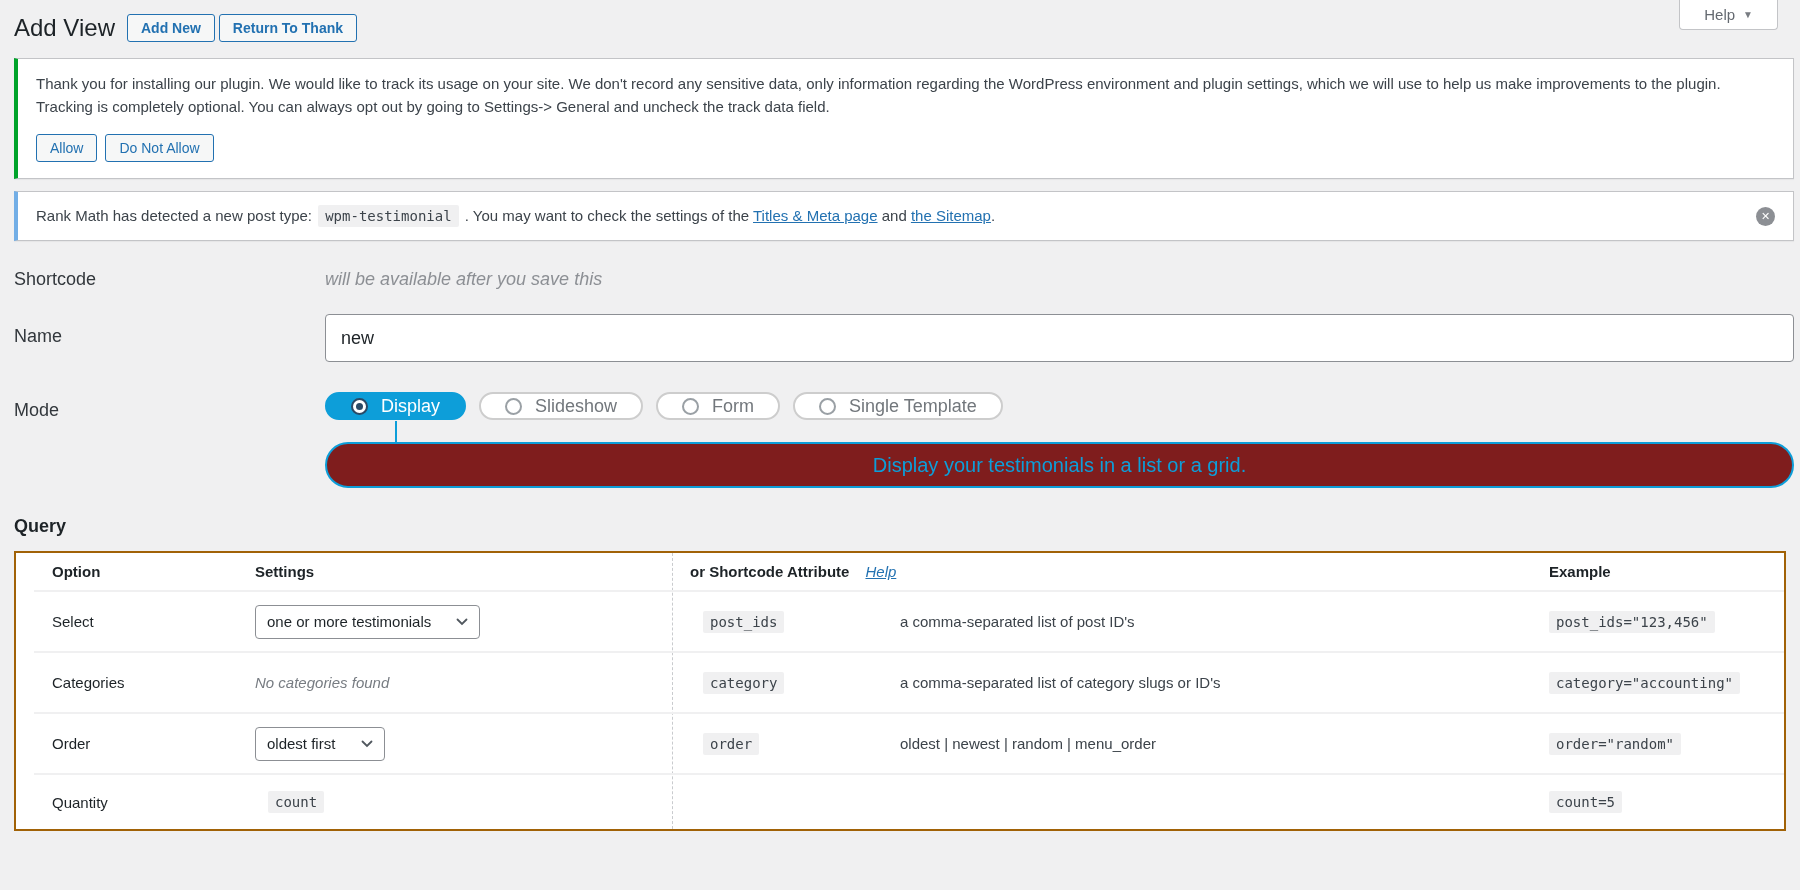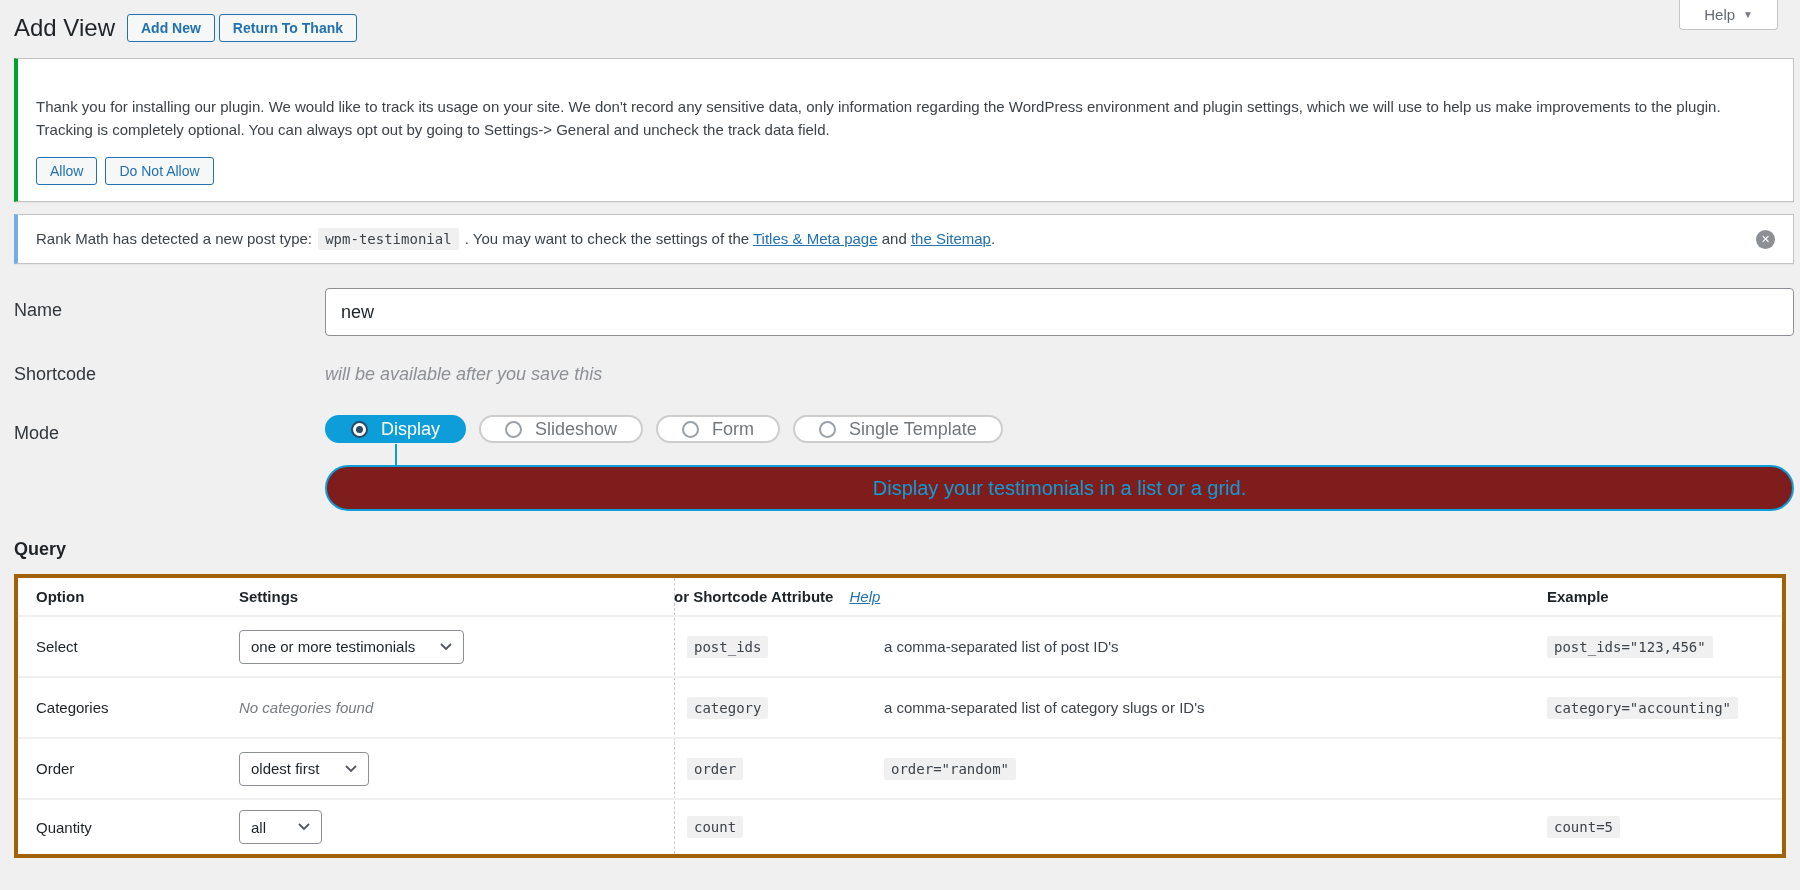--- a/index.html
+++ b/index.html
@@ -34,21 +34,21 @@
 
   
   .notice {
     background:#fff; border:1px solid #c3c4c7; margin-top:10px;
     box-shadow:0 1px 1px rgba(0,0,0,.04);
   }
   .notice.green { border-left:4px solid #00a32a; padding:14px 18px 16px; }
   .notice.blue  { border-left:4px solid #72aee6; padding:12px 18px; margin-top:12px;
                   display:flex; align-items:center; justify-content:space-between; }
   .notice-title { font-size:15px; font-weight:700; color:#1d2327; margin-bottom:10px; }
-  .notice-body  { font-size:15px; line-height:1.5; color:#3c434a; max-width:1730px;margin-top:23px; }
+  .notice-body  { font-size:15px; line-height:1.5; color:#3c434a; max-width:1730px; }
   .notice-actions { margin-top:16px; display:flex; gap:8px; }
   .rm-text { font-size:15px; color:#3c434a; line-height:24px; }
   .code-chip {
     font-family:"DejaVu Sans Mono","Liberation Mono",monospace;
     background:#f0f0f1; color:#3c434a; padding:3px 7px; font-size:14px;
     border-radius:2px;
   }
   .rm-text .code-chip { margin:0 2px; }
   a.link { color:#2271b1; text-decoration:underline; cursor:pointer; }
   .dismiss {
@@ -94,22 +94,22 @@
   .hint-connector { width:2px; height:21px; background:#0d9ed9; margin-left:70px; }
   .hint-box {
     height:46px; border:2px solid #0d9ed9; border-radius:23px; background:#7f1d1d;
     display:flex; align-items:center; justify-content:center;
     color:#0d9ed9; font-size:20px;
   }
 
   
   .query-heading { margin-top:28px; font-size:18px; font-weight:700; color:#1d2327; }
   .q-table {
-    margin-top:14px; background:#fff; border:4px solid #a16207;
-    position:relative; margin-right:8px;
+    margin-top:14px; background:#fff; border:2px solid #a16207;
+    position:relative; margin-right:8px;padding-left:18px;
   }
   .q-divider {
     position:absolute; top:0; bottom:0; left:656px; width:0;
     border-left:1px dashed #c9cbce; z-index:1;
   }
   .q-row { display:flex; align-items:center; padding-left:18px; min-height:61px;
            border-top:2px solid #f0f0f1; position:relative; z-index:2; }
   .q-row.header { min-height:37px; border-top:none; }
   .c-option   { width:203px; flex:0 0 203px; font-size:15px; color:#1d2327; }
   .c-settings { width:435px; flex:0 0 435px; }
@@ -150,28 +150,28 @@
       <button class="btn">Allow</button>
       <button class="btn">Do Not Allow</button>
     </div>
   </div>
 
   <div class="notice blue">
     <p class="rm-text"><span>Rank Math has detected a new post type: </span><span class="code-chip">wpm-testimonial</span><span> . You may want to check the settings of the </span><a class="link">Titles &amp; Meta page</a><span> and </span><a class="link">the Sitemap</a><span>.</span></p>
     <span class="dismiss">✕</span>
   </div>
 
+  <div class="form-row row-shortcode">
+    <div class="form-label">Shortcode</div>
+    <div class="muted-italic">will be available after you save this</div>
+  </div>
+
   <div class="form-row row-name">
     <div class="form-label">Name</div>
     <input class="name-input" type="text" value="new" style="">
-  </div>
-
-  <div class="form-row row-shortcode">
-    <div class="form-label">Shortcode</div>
-    <div class="muted-italic">will be available after you save this</div>
   </div>
 
   <div class="form-row row-mode">
     <div class="form-label">Mode</div>
     <div class="pills">
       <div class="pill selected">
         <span class="pill-radio"></span>
         <span>Display</span>
       </div>
       <div class="pill">
@@ -252,37 +252,28 @@
           <span class="chev">
             <svg width="12" height="8" viewBox="0 0 12 8">
                 <path d="M1.5 1.5l4.5 4.5 4.5-4.5" stroke="#50575e" stroke-width="1.8" fill="none" stroke-linecap="round"></path>
               </svg>
           </span>
         </div>
       </div>
       <div class="c-attr">
         <span class="code-chip">order</span>
       </div>
+      <div class="c-desc">oldest | newest | random | menu_order</div>
       <div class="c-example">
         <span class="code-chip">order="random"</span>
       </div>
     </div>
 
     <div class="q-row" style="min-height:56px;">
       <div class="c-option">Quantity</div>
-      <div class="c-settings">
-        <div class="select-control w-sm">
-          <span>all</span>
-          <span class="chev">
-            <svg width="12" height="8" viewBox="0 0 12 8">
-                <path d="M1.5 1.5l4.5 4.5 4.5-4.5" stroke="#50575e" stroke-width="1.8" fill="none" stroke-linecap="round"></path>
-              </svg>
-          </span>
-        </div>
-      </div>
       <div class="c-attr">
         <span class="code-chip">count</span>
       </div>
       <div class="c-desc"></div>
       <div class="c-example">
         <span class="code-chip">count=5</span>
       </div>
     </div>
   </div>
 

